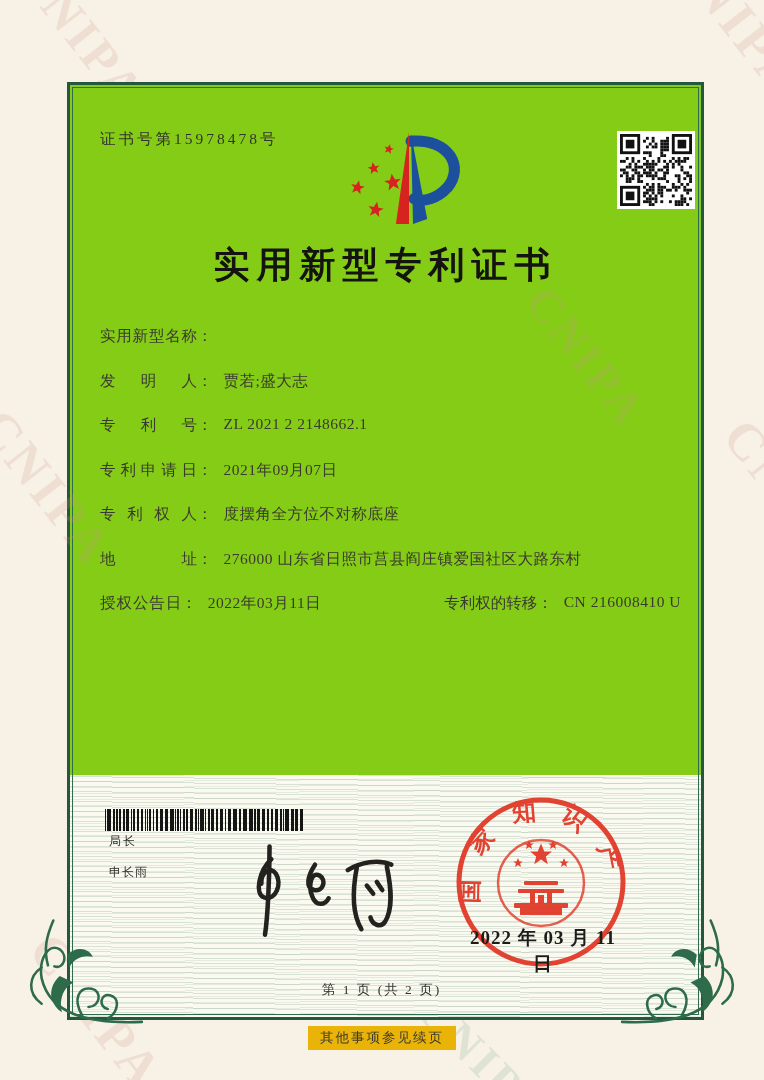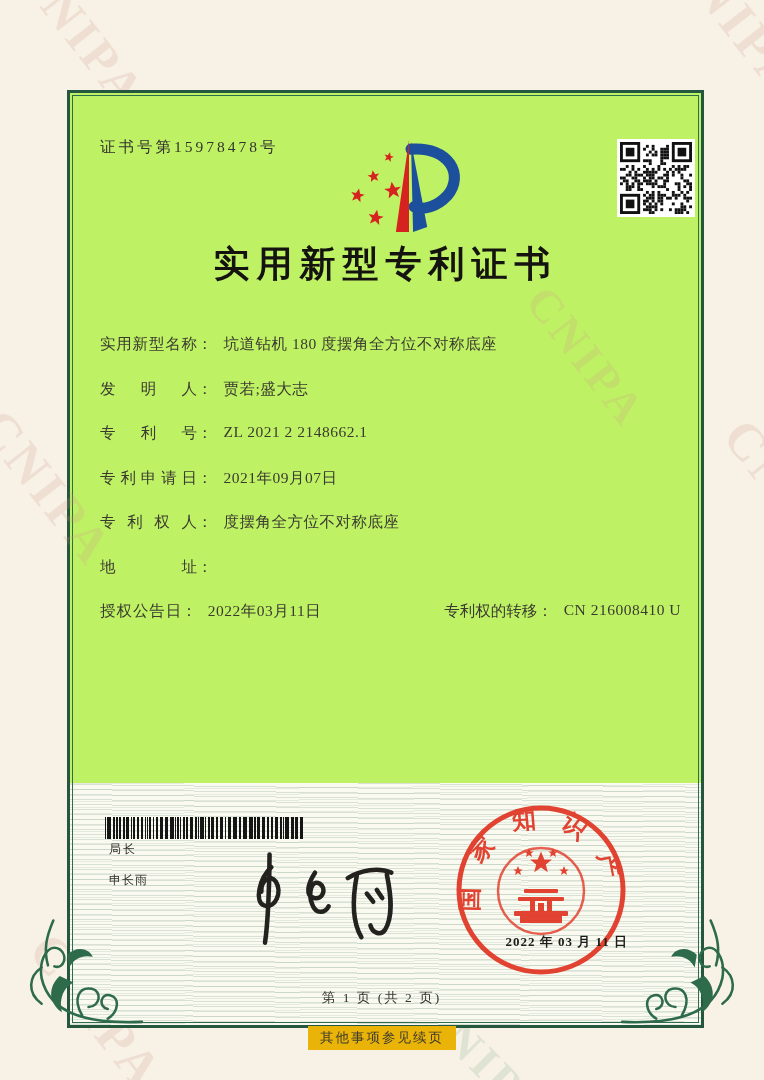--- a/index.html
+++ b/index.html
@@ -14,39 +14,39 @@
     position:absolute;font-weight:bold;letter-spacing:4px;
     color:rgba(210,150,140,0.20);pointer-events:none;z-index:0;
     transform:rotate(52deg);font-family:"Liberation Serif",serif;
   }
   .wm.green{color:rgba(140,175,145,0.22);}
   
   .ornament{position:absolute;z-index:3;pointer-events:none;}
   
   .frame{
     position:absolute;left:67px;top:82px;width:631px;height:932px;
-    border:3px solid #24573d;background:#bef264;z-index:1;margin-top:8px;
+    border:3px solid #24573d;background:#84cc16;z-index:1;
   }
   .frame::before{
     content:"";position:absolute;inset:2px;border:1px solid #2f6b4d;pointer-events:none;z-index:2;
   }
   .guilloche{
     position:absolute;left:0;right:0;bottom:0;top:690px;z-index:0;
     background:
       repeating-linear-gradient(0.7deg, rgba(142,172,152,.32) 0 1px, rgba(0,0,0,0) 1px 5px),
       repeating-linear-gradient(-0.5deg, rgba(142,172,152,.20) 0 1px, rgba(0,0,0,0) 1px 6px),
       #fbfaf1;
   }
   .frame > .content{position:absolute;inset:0;z-index:1;}
   
   .cert-no{position:absolute;left:30px;top:44px;font-size:15.5px;letter-spacing:3px;color:#35342c;}
   .logo{position:absolute;left:270px;top:40px;width:136px;height:106px;}
   .qr{position:absolute;left:547px;top:46px;width:78px;height:78px;background:#fff;padding:3px;box-sizing:border-box;}
   .title{
-    position:absolute;left:0;right:0;top:147px;text-align:center;
+    position:absolute;left:0;right:0;top:156px;text-align:center;
     font-size:36px;font-weight:bold;color:#14130f;letter-spacing:7px;
   }
   
   .fields{position:absolute;left:30px;top:241px;right:20px;font-size:15.5px;color:#3b3a30;}
   .frow{height:44.5px;display:flex;align-items:flex-start;white-space:nowrap;}
   .flabel{display:inline-block;width:97px;text-align:justify;text-align-last:justify;}
   .fcolon{display:inline-block;}
   .fvalue{margin-left:11px;letter-spacing:0.5px;}
   .grant-pair2{margin-left:123px;}
   
@@ -54,22 +54,22 @@
          text-align:justify;color:#45443a;}
   .paras p{margin:0;text-indent:2em;}
   
   .barcode{position:absolute;left:35px;top:724px;width:198px;height:22px;}
   .signoff{position:absolute;left:39px;top:748px;font-size:12px;color:#2e2d26;letter-spacing:2px;}
   .signoff .line2{margin-top:14px;letter-spacing:1px;}
   .signature{position:absolute;left:150px;top:756px;width:190px;height:100px;}
   .seal{position:absolute;left:382px;top:712px;width:178px;height:178px;}
   .seal svg{position:absolute;inset:0;opacity:.9;}
   .seal-date{
-    position:absolute;left:6px;top:128px;width:170px;text-align:right;
-    font-size:13px;font-weight:bold;color:#1d1c19;letter-spacing:1px;z-index:2;
+    position:absolute;left:6px;top:128px;width:170px;text-align:center;
+    font-size:19px;font-weight:bold;color:#1d1c19;letter-spacing:1px;z-index:2;
   }
   .page-info{position:absolute;left:0;right:8px;top:896px;text-align:center;font-size:13.5px;letter-spacing:2px;color:#35342c;}
   
   .note{position:absolute;left:0;right:0;top:1026px;text-align:center;z-index:2;font-size:13.5px;letter-spacing:2px;color:#3b3a30;}
   .note span{background:#eab308;padding:3px 12px;display:inline-block;}
 </style>
 </head>
 <body>
 
 <div class="wm" style="left:-6px;top:4px;font-size:50px;">CNIPA</div>
@@ -327,21 +327,20 @@
         <rect x="3" y="57" width="15" height="15" fill="#fff"></rect>
         <rect x="6" y="60" width="9" height="9" fill="#111"></rect>
       </svg>
 
     <div class="title">实用新型专利证书</div>
 
     <div class="fields">
       <div class="frow">
         <span class="flabel">实用新型名称</span>
           <span class="fcolon">：</span>
-          <span class="fvalue">坑道钻机 180 度摆角全方位不对称底座</span>
       </div>
       <div class="frow">
         <span class="flabel">发明人</span>
           <span class="fcolon">：</span>
           <span class="fvalue">贾若;盛大志</span>
       </div>
       <div class="frow">
         <span class="flabel">专利号</span>
           <span class="fcolon">：</span>
           <span class="fvalue">ZL 2021 2 2148662.1</span>
@@ -352,20 +351,21 @@
           <span class="fvalue">2021年09月07日</span>
       </div>
       <div class="frow">
         <span class="flabel">专利权人</span>
           <span class="fcolon">：</span>
           <span class="fvalue">度摆角全方位不对称底座</span>
       </div>
       <div class="frow">
         <span class="flabel">地址</span>
           <span class="fcolon">：</span>
+          <span class="fvalue">276000 山东省日照市莒县阎庄镇爱国社区大路东村</span>
       </div>
       <div class="frow">
         <span class="flabel">授权公告日</span>
           <span class="fcolon">：</span>
           <span class="fvalue">2022年03月11日</span>
         <span class="flabel grant-pair2">专利权的转移</span>
           <span class="fcolon">：</span>
           <span class="fvalue">CN 216008410 U</span>
       </div>
     </div>

